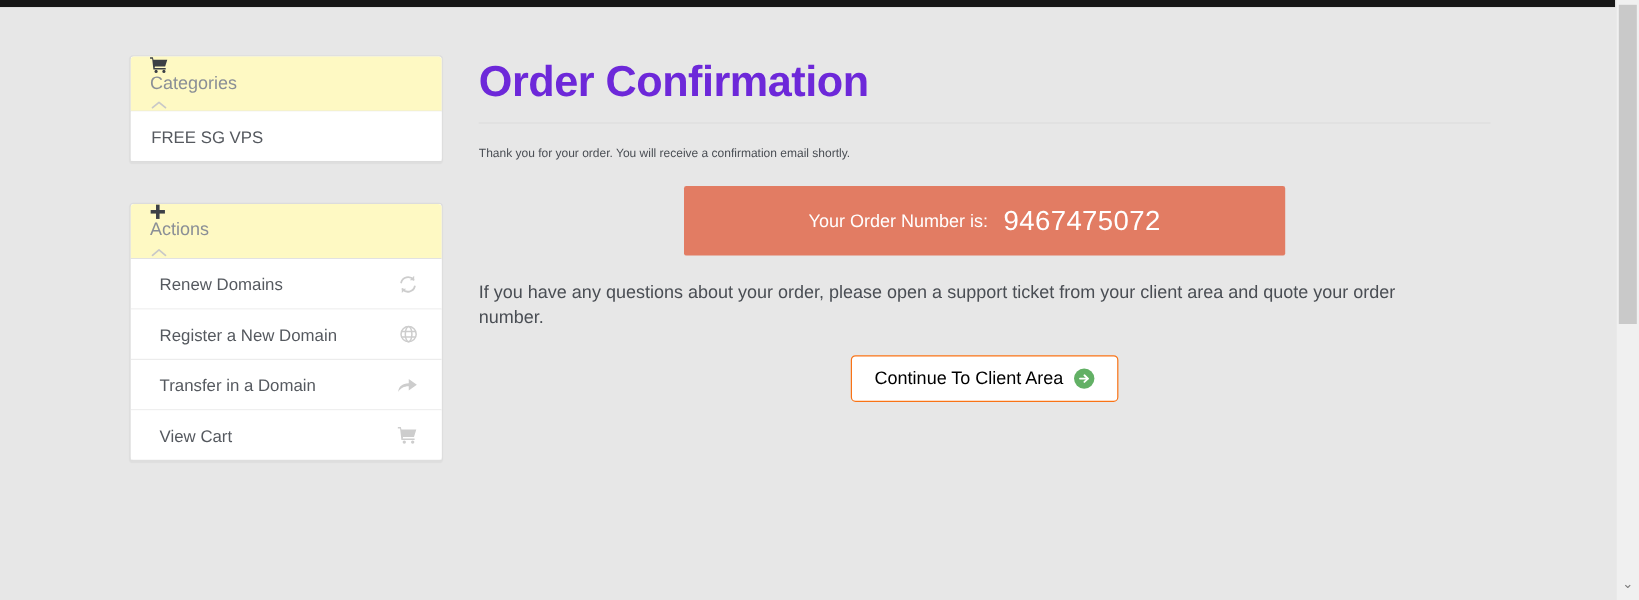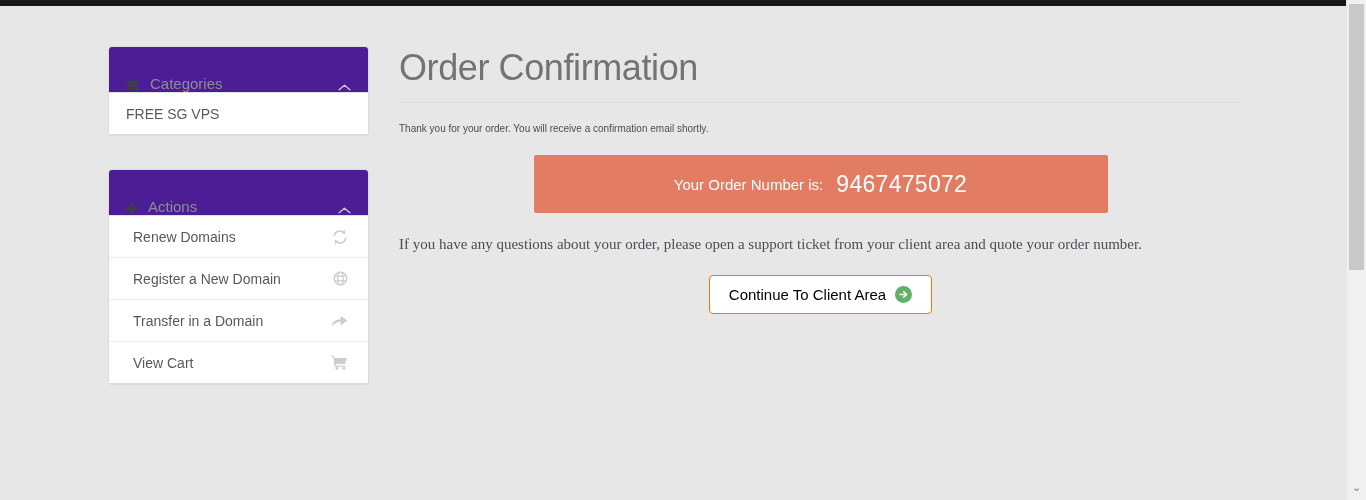--- a/index.html
+++ b/index.html
@@ -66,27 +66,28 @@
     width: 261px;
   }
   .panel {
     background: #ffffff;
     border: 1px solid #dcdcdc;
     border-radius: 3px;
     margin-bottom: 34px;
     box-shadow: 0 1px 1px rgba(0,0,0,0.04);
   }
   .panel-heading {
-    background: #4c1d95;
+    background: #fef9c3;
     border-bottom: 1px solid #e2e2e2;
     padding: 0 16px;
     height: 45px;
     display: flex;
-    align-items: flex-end;
+    align-items: flex-start;
     border-radius: 3px 3px 0 0;
+    flex-direction: column;
   }
   .panel-heading .head-icon {
     color: #3c4046;
     font-size: 14px;
     margin-right: 10px;
     display: inline-flex;
     align-items: center;
   }
   .panel-title {
     color: #8a8f96;
@@ -124,38 +125,38 @@
   #actions-panel .list-item { padding-left: 24px; padding-right: 20px; }
 
   
   #main {
     position: absolute;
     left: 399px;
     top: 40px;
     width: 843px;
   }
   #page-title {
-    color: #737373;
+    color: #6d28d9;
     font-size: 36px;
-    font-weight: normal;
+    font-weight: bold;
     margin: 0;
     letter-spacing: -0.4px;
     line-height: 1.2;
     padding-bottom: 13px;
     border-bottom: 1px solid #dcdcdc;
   }
   #intro-text {
     color: #4a4e54;
     font-size: 10px;
     margin: 18px 0 0 0;
     line-height: 1.5;
   }
   #order-banner {
     margin: 19px auto 0 auto;
-    width: 574px;
+    width: 501px;
     height: 58px;
     background: #e27c63;
     color: #ffffff;
     display: flex;
     align-items: center;
     justify-content: center;
     border-radius: 2px;
   }
   #order-banner .banner-label {
     font-size: 15px;
@@ -164,21 +165,20 @@
     font-size: 23px;
     margin-left: 13px;
     letter-spacing: 0.3px;
   }
   #support-text {
     color: #4a4e54;
     font-size: 15px;
     margin: 21px 0 0 0;
     line-height: 1.38;
     max-width: 820px;
-    font-family: Liberation Serif, serif;
   }
   #continue-wrap {
     text-align: center;
     margin-top: 20px;
   }
   #continue-button {
     display: inline-flex;
     align-items: center;
     gap: 9px;
     background: #ffffff;

